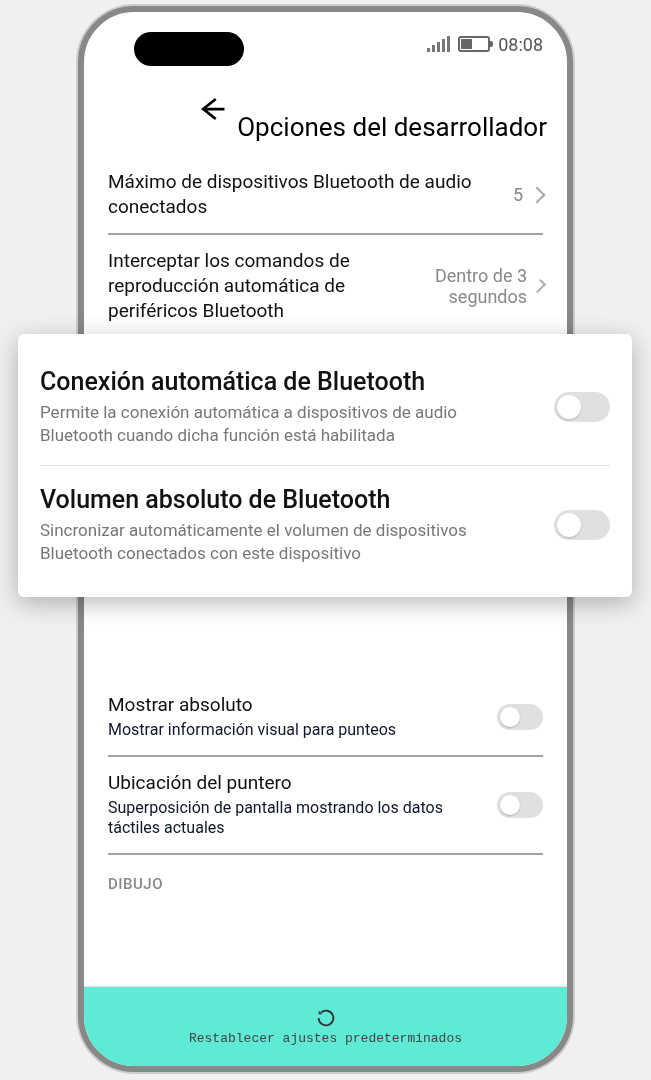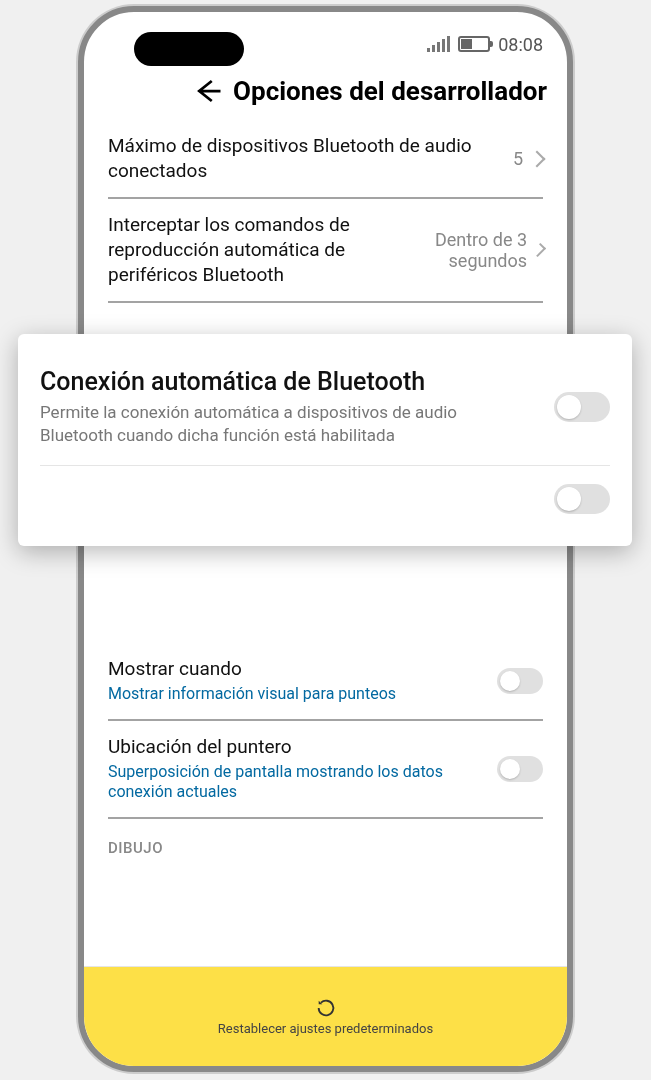--- a/index.html
+++ b/index.html
@@ -83,22 +83,23 @@
     align-items: center;
     padding: 10px 20px 14px 20px;
   }
   .back-arrow {
     width: 30px;
     height: 30px;
     margin-right: 10px;
   }
   .page-title {
     font-size: 26px;
-    font-weight: 700;
+    font-weight: 400;
     color: #000;
+    margin-top: 36px;
   }
   .settings-list {
     padding: 0 24px;
   }
   .row {
     display: flex;
     align-items: center;
     justify-content: space-between;
     padding: 14px 0;
     border-bottom: 2px solid #a3a3a3;
@@ -108,21 +109,21 @@
   .row-text {
     flex: 1;
   }
   .row-title {
     font-size: 19px;
     color: #111;
     line-height: 1.3;
   }
   .row-sub {
     font-size: 16px;
-    color: #0369a1;
+    color: #0f172a;
     line-height: 1.3;
     margin-top: 2px;
   }
   .row-val {
     display: flex;
     align-items: center;
     color: #888;
     font-size: 18px;
     gap: 2px;
     text-align: right;
@@ -213,27 +214,28 @@
     height: 24px;
     background: #fff;
     border-radius: 50%;
     box-shadow: 0 1px 2px rgba(0,0,0,0.2);
   }
   .bottom-bar {
     position: absolute;
     bottom: 0;
     left: 0;
     right: 0;
-    height: 100px;
-    background: #fde047;
+    height: 80px;
+    background: #5eead4;
     display: flex;
     flex-direction: column;
     align-items: center;
     justify-content: center;
     border-top: 1px solid #e5e5e5;
+    font-family: Liberation Mono, monospace;
   }
   .reset-icon {
     width: 22px;
     height: 22px;
     margin-bottom: 2px;
   }
   .reset-label {
     font-size: 13px;
     color: #444;
   }
@@ -304,30 +306,30 @@
             <span style="line-height:1.2">Dentro de 3 segundos</span>
             <span class="chevron"></span>
           </div>
         </div>
 
         <div class="overlay-gap"></div>
 
 
         <div class="row">
           <div class="row-text">
-            <div class="row-title">Mostrar cuando</div>
+            <div class="row-title">Mostrar absoluto</div>
             <div class="row-sub">Mostrar información visual para punteos</div>
           </div>
           <div class="toggle"></div>
         </div>
 
         <div class="row">
           <div class="row-text">
             <div class="row-title">Ubicación del puntero</div>
-            <div class="row-sub">Superposición de pantalla mostrando los datos conexión actuales</div>
+            <div class="row-sub">Superposición de pantalla mostrando los datos táctiles actuales</div>
           </div>
           <div class="toggle"></div>
         </div>
 
         <div class="section-header">DIBUJO</div>
 
       </div>
     </div>
 
     <div class="bottom-bar">
@@ -346,15 +348,19 @@
 <div class="overlay-card">
   <div class="overlay-row">
     <div>
       <div class="overlay-title">Conexión automática de Bluetooth</div>
       <div class="overlay-sub">Permite la conexión automática a dispositivos de audio Bluetooth cuando dicha función está habilitada</div>
     </div>
     <div class="overlay-toggle"></div>
   </div>
   <hr class="overlay-divider">
   <div class="overlay-row">
+    <div>
+      <div class="overlay-title">Volumen absoluto de Bluetooth</div>
+      <div class="overlay-sub">Sincronizar automáticamente el volumen de dispositivos Bluetooth conectados con este dispositivo</div>
+    </div>
     <div class="overlay-toggle"></div>
   </div>
 </div>
 
 </body></html>

